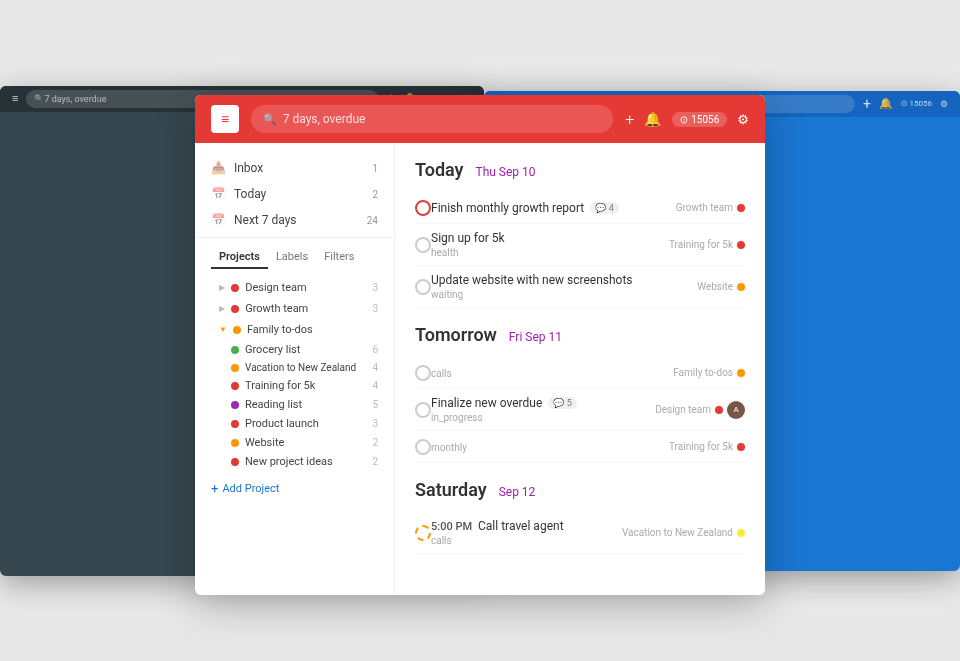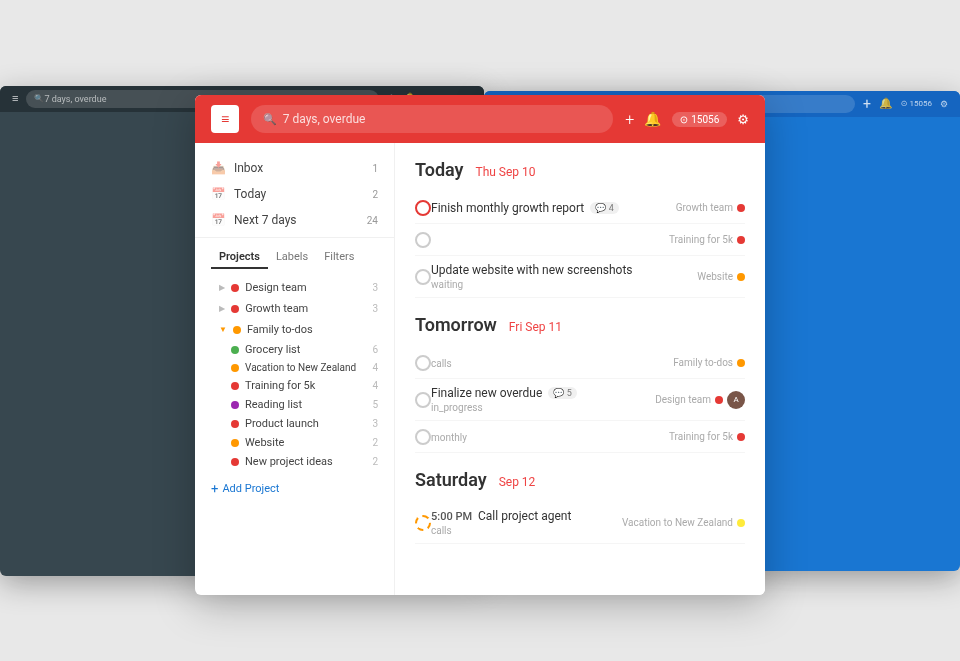--- a/index.html
+++ b/index.html
@@ -260,21 +260,21 @@
       margin-bottom: 12px;
     }
     .section-title {
       font-size: 18px;
       font-weight: 600;
       color: #333;
       display: inline;
     }
     .section-date {
       font-size: 12px;
-      color: #ef4444;
+      color: #a21caf;
       margin-left: 8px;
       font-weight: 400;
     }
     .task-item {
       display: flex;
       align-items: center;
       padding: 7px 0;
       border-bottom: 1px solid #f5f5f5;
       position: relative;
     }
@@ -572,20 +572,24 @@
           </div>
         </div>
         <div class="task-meta">
           <span class="task-project-label">Growth team</span>
           <div class="task-dot" style="background:#e53935;"></div>
         </div>
       </div>
 
       <div class="task-item">
         <div class="task-checkbox"></div>
+        <div class="task-text-block">
+          <div class="task-title">Sign up for 5k</div>
+          <div class="task-subtitle">health</div>
+        </div>
         <div class="task-meta">
           <span class="task-project-label">Training for 5k</span>
           <div class="task-dot" style="background:#e53935;"></div>
         </div>
       </div>
 
       <div class="task-item">
         <div class="task-checkbox"></div>
         <div class="task-text-block">
           <div class="task-title">Update website with new screenshots</div>
@@ -647,21 +651,21 @@
       <div class="section-header">
         <span class="section-title">Saturday</span>
         <span class="section-date">Sep 12</span>
       </div>
 
       <div class="task-item">
         <div class="task-checkbox scheduled" style="border-color:#ff9800;border-style:dashed;"></div>
         <div class="task-text-block">
           <div class="task-title">
             <span class="task-time">5:00 PM</span>
-            <span>Call project agent</span>
+            <span>Call travel agent</span>
           </div>
           <div class="task-subtitle">calls</div>
         </div>
         <div class="task-meta">
           <span class="task-project-label">Vacation to New Zealand</span>
           <div class="task-dot" style="background:#ffeb3b;"></div>
         </div>
       </div>
     </div>
   </div>

